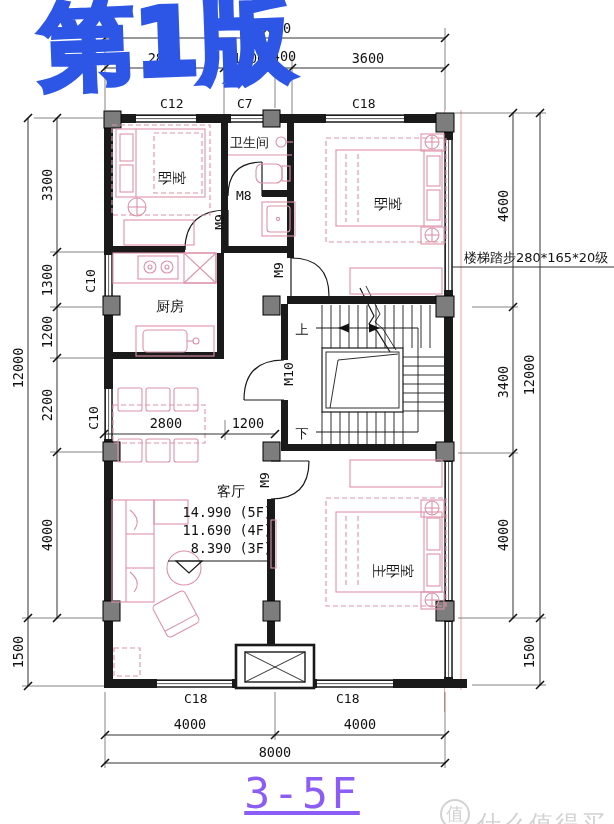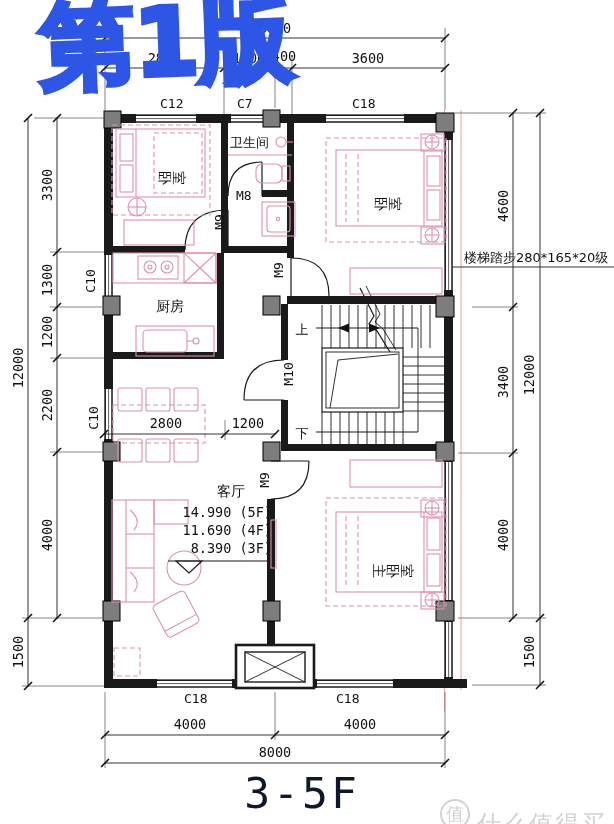--- a/index.html
+++ b/index.html
@@ -20,22 +20,22 @@
   .pkd{stroke:#dc93a8;fill:none;stroke-width:1.1;stroke-dasharray:5 3;}
   .blk{stroke:#1a1a1a;fill:none;stroke-width:1.2;}
   .thin{stroke:#1a1a1a;fill:none;stroke-width:0.9;}
   .winline{stroke:#1a1a1a;stroke-width:1.3;fill:none;}
   .winmid{stroke:#1a1a1a;stroke-width:0.7;fill:none;}
   .red{stroke:#eda0a0;stroke-width:1;fill:none;}
   .edition{position:absolute;left:40px;top:-20px;font-size:94px;font-weight:bold;
            color:#2e56e6;-webkit-text-stroke:5px #2e56e6;transform:rotate(-2deg);
            letter-spacing:0px;z-index:6;white-space:nowrap;}
   .title{position:absolute;left:212px;top:768px;width:180px;text-align:center;
-         font-family:"DejaVu Sans Mono",monospace;font-size:43px;color:#0f172a;
-         letter-spacing:3px;z-index:4;}
+         font-family:"DejaVu Sans Mono",monospace;font-size:43px;color:#8b5cf6;
+         letter-spacing:3px;z-index:4;text-decoration:underline;}
   .site{position:absolute;left:440px;top:787px;display:flex;align-items:center;gap:7px;
         color:#d2d2d2;z-index:4;}
   .site .badge{width:26px;height:26px;border:2px solid #d2d2d2;border-radius:50%;
         display:flex;align-items:center;justify-content:center;font-size:18px;flex:0 0 auto;}
   .site .txt{font-size:24px;letter-spacing:2px;white-space:nowrap;margin-top:21px;}
 </style>
 </head>
 <body>
 
 <div class="sheet">

